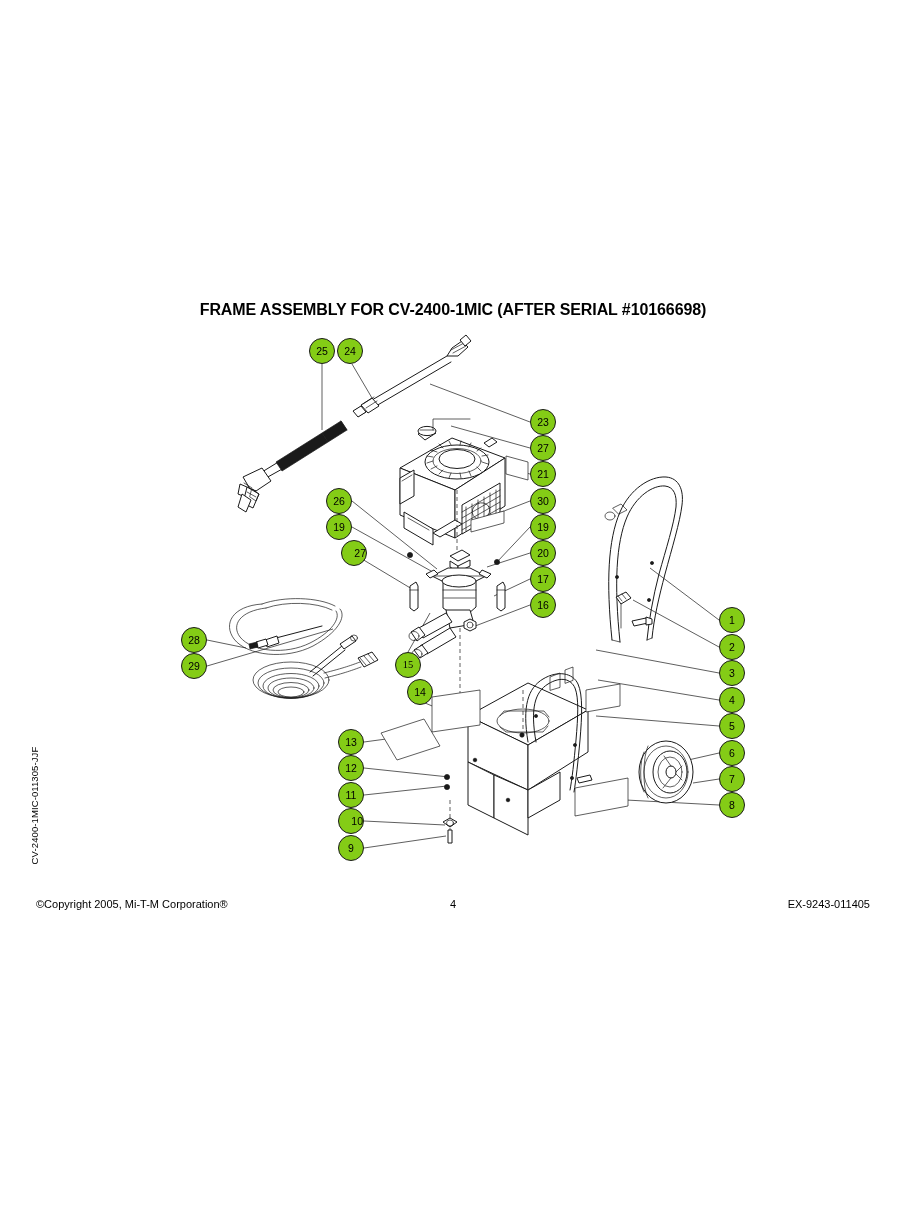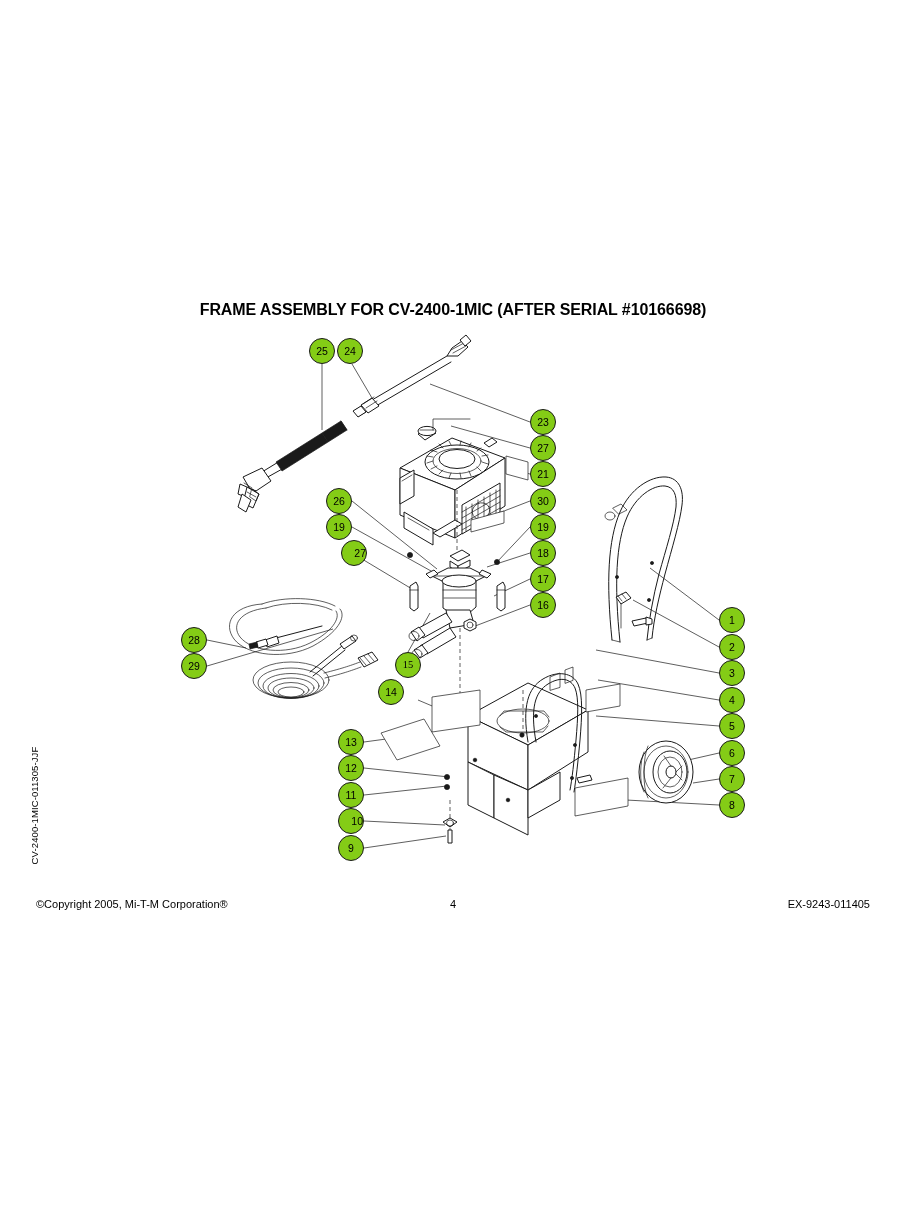--- a/index.html
+++ b/index.html
@@ -427,26 +427,26 @@
   <div class="balloon" style="left:732px; top:753px;">6</div>
   <div class="balloon" style="left:732px; top:779px;">7</div>
   <div class="balloon" style="left:732px; top:805px;">8</div>
 
   <div class="balloon" style="left:351px; top:848px;">9</div>
   <div class="balloon" style="left:351px; top:821px;text-align:right;">10</div>
   <div class="balloon" style="left:351px; top:795px;">11</div>
   <div class="balloon" style="left:351px; top:768px;">12</div>
   <div class="balloon" style="left:351px; top:742px;">13</div>
 
-  <div class="balloon" style="left:391px; top:692px;">14</div>
+  <div class="balloon" style="left:420px; top:692px;">14</div>
   <div class="balloon" style="left:408px; top:665px;font-family:Liberation Serif, serif;">15</div>
 
   <div class="balloon" style="left:543px; top:605px;">16</div>
   <div class="balloon" style="left:543px; top:579px;">17</div>
-  <div class="balloon" style="left:543px; top:553px;">18</div>
+  <div class="balloon" style="left:543px; top:553px;">20</div>
   <div class="balloon" style="left:543px; top:527px;">19</div>
   <div class="balloon" style="left:543px; top:501px;">30</div>
   <div class="balloon" style="left:543px; top:474px;">21</div>
   <div class="balloon" style="left:543px; top:448px;">27</div>
   <div class="balloon" style="left:543px; top:422px;">23</div>
 
   <div class="balloon" style="left:350px; top:351px;">24</div>
   <div class="balloon" style="left:322px; top:351px;">25</div>
 
   <div class="balloon" style="left:339px; top:501px;">26</div>

